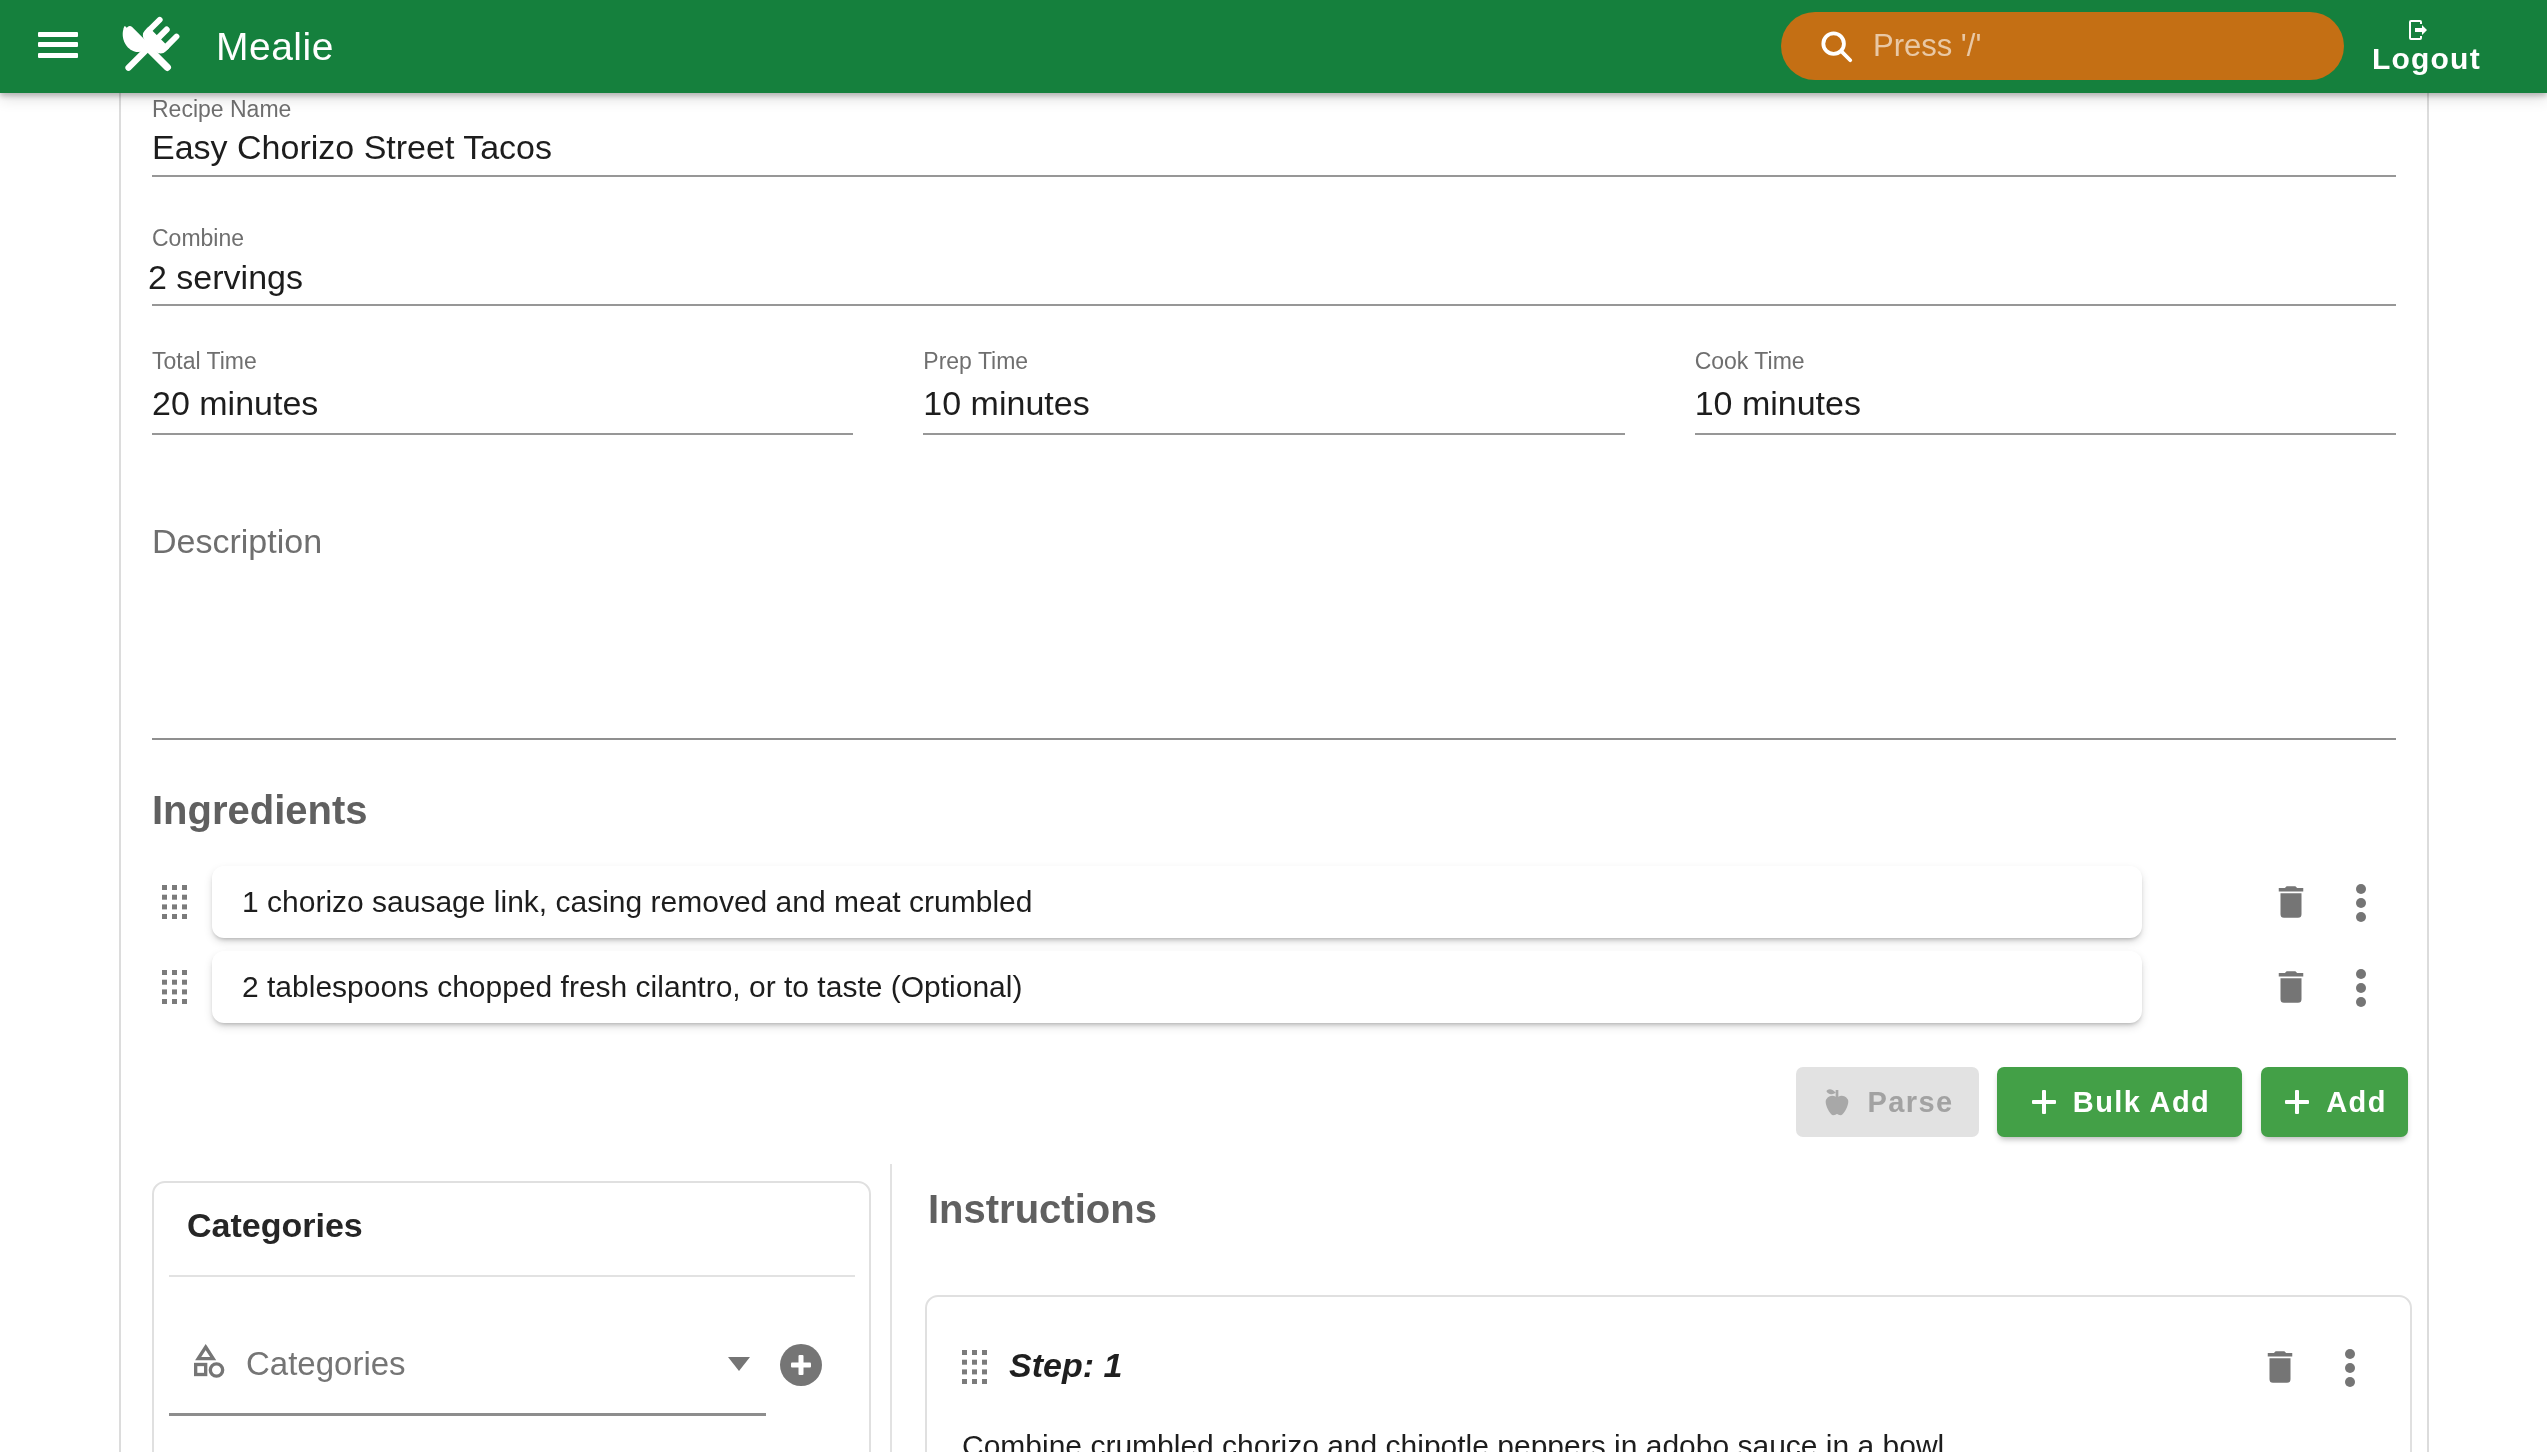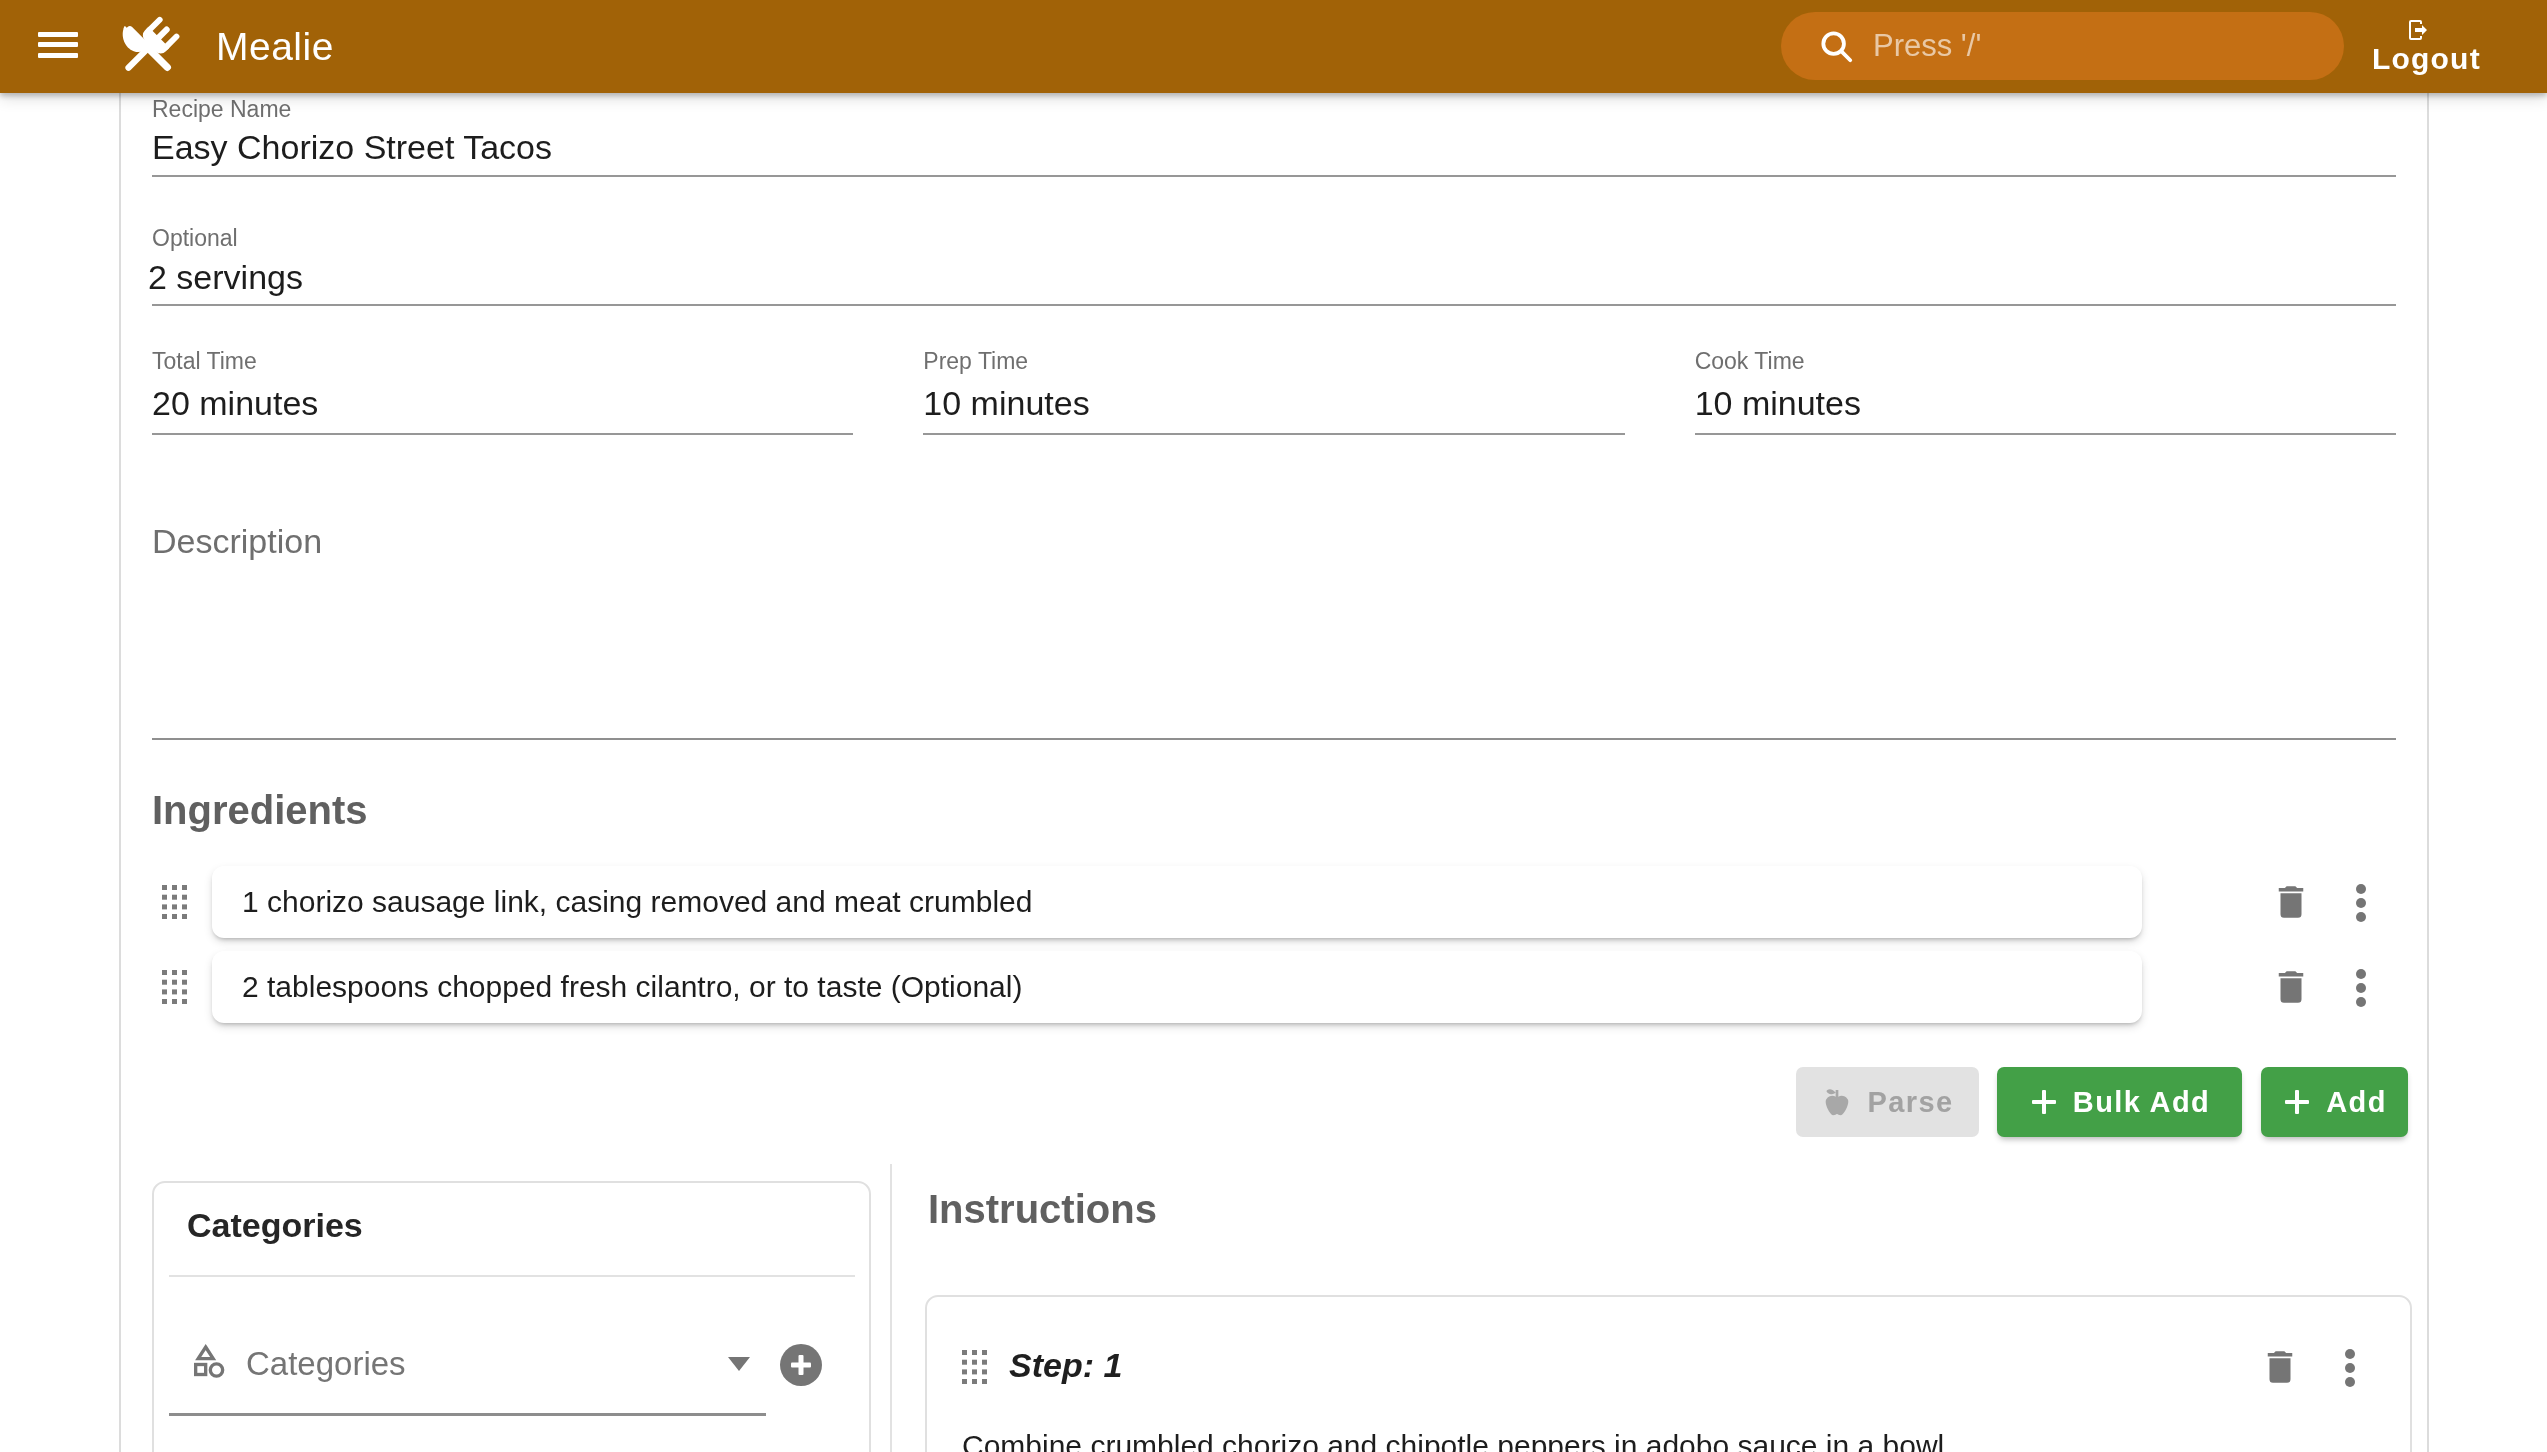--- a/index.html
+++ b/index.html
@@ -1,21 +1,21 @@
 <!DOCTYPE html>
 <html><head>
 <meta charset="utf-8">
 <style>
   html,body{margin:0;padding:0;width:2547px;height:1453px;overflow:hidden;background:#fff;}
   .page{position:relative;width:2547px;height:1453px;overflow:hidden;background:#fff;
         font-family:"Liberation Sans","DejaVu Sans",sans-serif;color:#1d1d1d;}
   .abs{position:absolute;}
 
   
-  .appbar{position:absolute;left:0;top:0;width:2547px;height:93px;background:#a16207;
+  .appbar{position:absolute;left:0;top:0;width:2547px;height:93px;background:#15803d;
           box-shadow:0 3px 5px rgba(0,0,0,.22),0 6px 14px rgba(0,0,0,.12);z-index:10;text-decoration:underline;}
   .hamburger{left:34px;top:26px;width:48px;height:40px;cursor:pointer;}
   .hamburger .bar{position:absolute;left:4px;width:40px;height:5px;background:#fff;border-radius:1px;}
   .hamburger .b1{top:6px}.hamburger .b2{top:16.4px}.hamburger .b3{top:27px}
   .logo{left:109px;top:9px;width:78px;height:78px;}
   .app-title{left:216px;top:24px;font-size:39px;line-height:46px;color:#fff;font-weight:500;letter-spacing:0.5px;}
   .searchbar{left:1781px;top:12px;width:563px;height:68px;border-radius:34px;background:#C46F14;
              display:flex;align-items:center;cursor:text;}
   .searchbar svg{margin-left:36px;flex:0 0 auto;}
   .search-ph{margin-left:18px;font-size:31px;color:rgba(255,255,255,.62);}
@@ -68,21 +68,21 @@
 <body>
 
 <div class="page">
 
   <div class="abs content-card"></div>
 
   <div class="abs f-label" style="left:152px;top:96px;">Recipe Name</div>
   <div class="abs f-value" style="left:152px;top:126px;">Easy Chorizo Street Tacos</div>
   <div class="abs f-line w-full" style="left:152px;top:175px;"></div>
 
-  <div class="abs f-label" style="left:152px;top:225px;">Optional</div>
+  <div class="abs f-label" style="left:152px;top:225px;">Combine</div>
   <div class="abs f-value" style="left:148px;top:256px;">2 servings</div>
   <div class="abs f-line w-full" style="left:152px;top:304px;"></div>
 
   <div class="abs times-row">
     <div class="col">
       <div class="f-label">Total Time</div>
       <div class="f-value">20 minutes</div>
       <div class="f-line"></div>
     </div>
     <div class="col">

